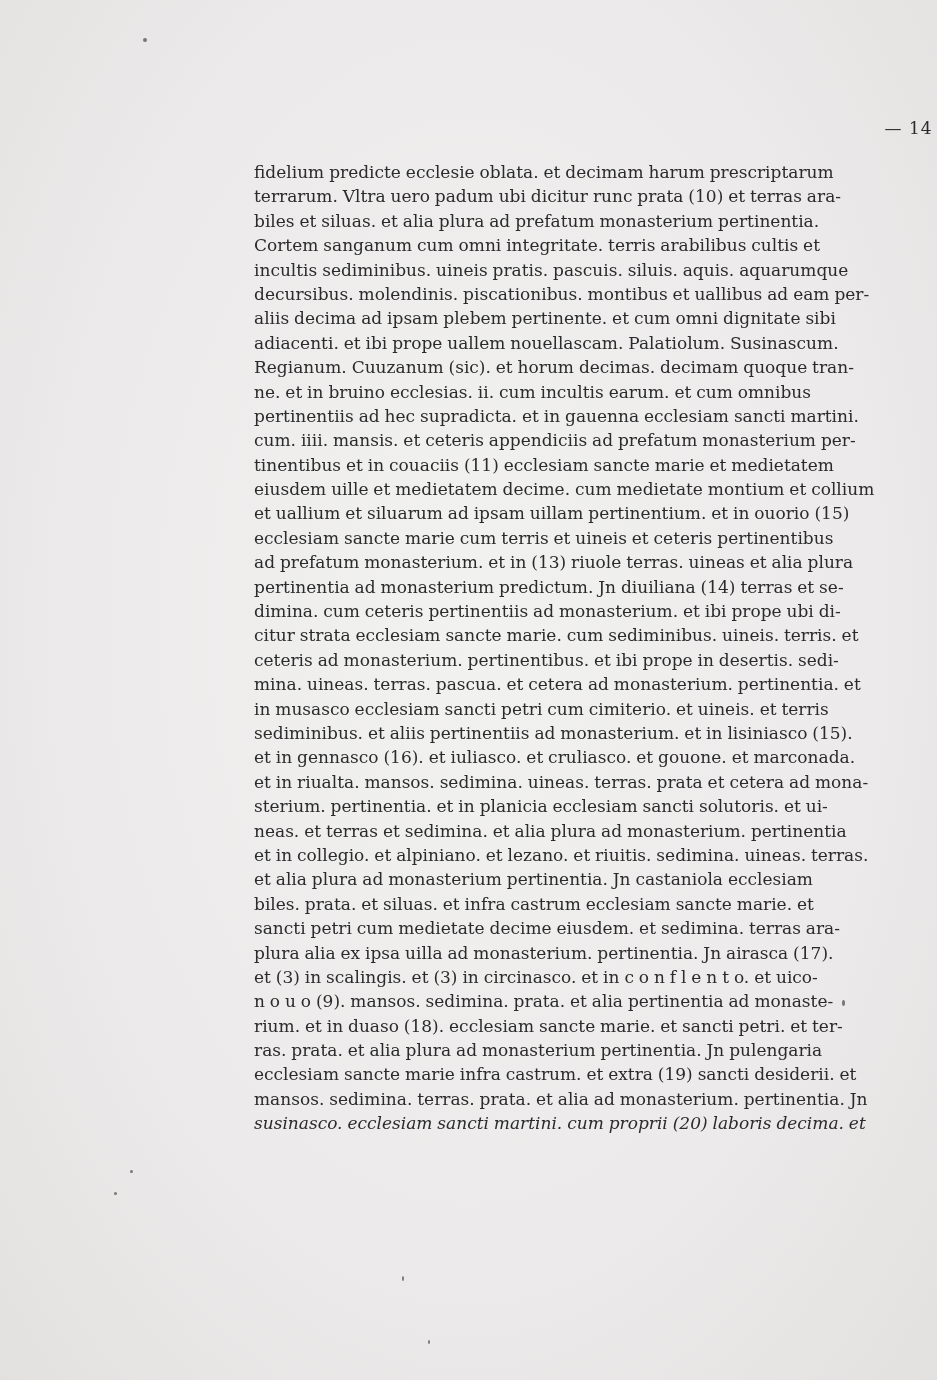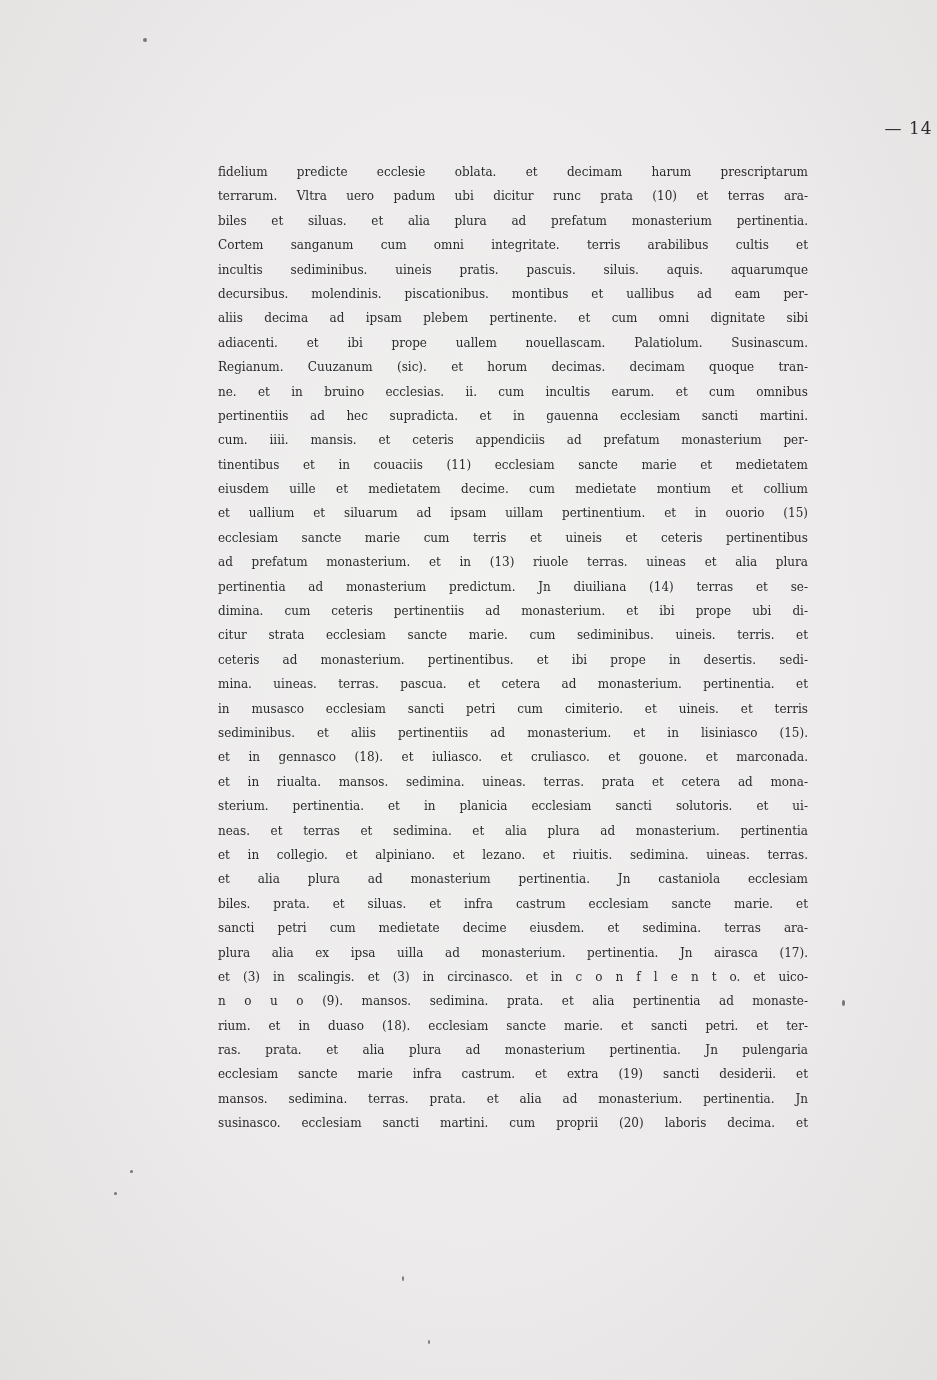--- a/index.html
+++ b/index.html
@@ -16,26 +16,27 @@
   }
   .page-number {
     position: absolute; top: 118px; left: 0; width: 100%;
     text-align: right; font-size: 17px; letter-spacing: 1px; padding-left: 20px;
   }
   .text-block {
     position: absolute; left: 218px; top: 160px; width: 590px;
   }
   .line {
     height: 24.4px; line-height: 24.4px;
-    font-size: 12px;
+    font-size: 17px;
     text-align: justify; text-align-last: justify;
     white-space: nowrap;
     word-spacing: -0.5px;
+    margin-left: 36px;
   }
-  .line.last { text-align-last: justify; }
+  .line.last { text-align-last: justify; font-style: italic; }
   .speck { position: absolute; background: #777; border-radius: 50%; }
 </style>
 </head>
 <body>
 
 <div class="page">
   <div class="page-number">— 14 —</div>
 
   <div class="text-block" id="text-block">
       <div class="line">fidelium predicte ecclesie oblata. et decimam harum prescriptarum</div>
@@ -55,21 +56,21 @@
       <div class="line">et uallium et siluarum ad ipsam uillam pertinentium. et in ouorio (15)</div>
       <div class="line">ecclesiam sancte marie cum terris et uineis et ceteris pertinentibus</div>
       <div class="line">ad prefatum monasterium. et in (13) riuole terras. uineas et alia plura</div>
       <div class="line">pertinentia ad monasterium predictum. Jn diuiliana (14) terras et se-</div>
       <div class="line">dimina. cum ceteris pertinentiis ad monasterium. et ibi prope ubi di-</div>
       <div class="line">citur strata ecclesiam sancte marie. cum sediminibus. uineis. terris. et</div>
       <div class="line">ceteris ad monasterium. pertinentibus. et ibi prope in desertis. sedi-</div>
       <div class="line">mina. uineas. terras. pascua. et cetera ad monasterium. pertinentia. et</div>
       <div class="line">in musasco ecclesiam sancti petri cum cimiterio. et uineis. et terris</div>
       <div class="line">sediminibus. et aliis pertinentiis ad monasterium. et in lisiniasco (15).</div>
-      <div class="line">et in gennasco (18). et iuliasco. et cruliasco. et gouone. et marconada.</div>
+      <div class="line">et in gennasco (16). et iuliasco. et cruliasco. et gouone. et marconada.</div>
       <div class="line">et in riualta. mansos. sedimina. uineas. terras. prata et cetera ad mona-</div>
       <div class="line">sterium. pertinentia. et in planicia ecclesiam sancti solutoris. et ui-</div>
       <div class="line">neas. et terras et sedimina. et alia plura ad monasterium. pertinentia</div>
       <div class="line">et in collegio. et alpiniano. et lezano. et riuitis. sedimina. uineas. terras.</div>
       <div class="line">et alia plura ad monasterium pertinentia. Jn castaniola ecclesiam</div>
       <div class="line">biles. prata. et siluas. et infra castrum ecclesiam sancte marie. et</div>
       <div class="line">sancti petri cum medietate decime eiusdem. et sedimina. terras ara-</div>
       <div class="line">plura alia ex ipsa uilla ad monasterium. pertinentia. Jn airasca (17).</div>
       <div class="line">et (3) in scalingis. et (3) in circinasco. et in c o n f l e n t o. et uico-</div>
       <div class="line">n o u o (9). mansos. sedimina. prata. et alia pertinentia ad monaste-</div>

